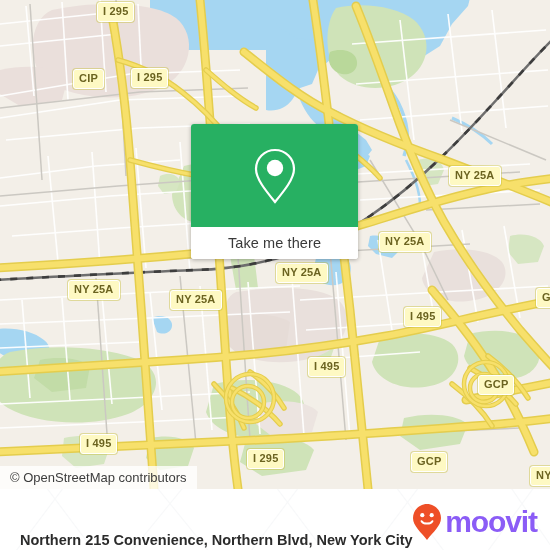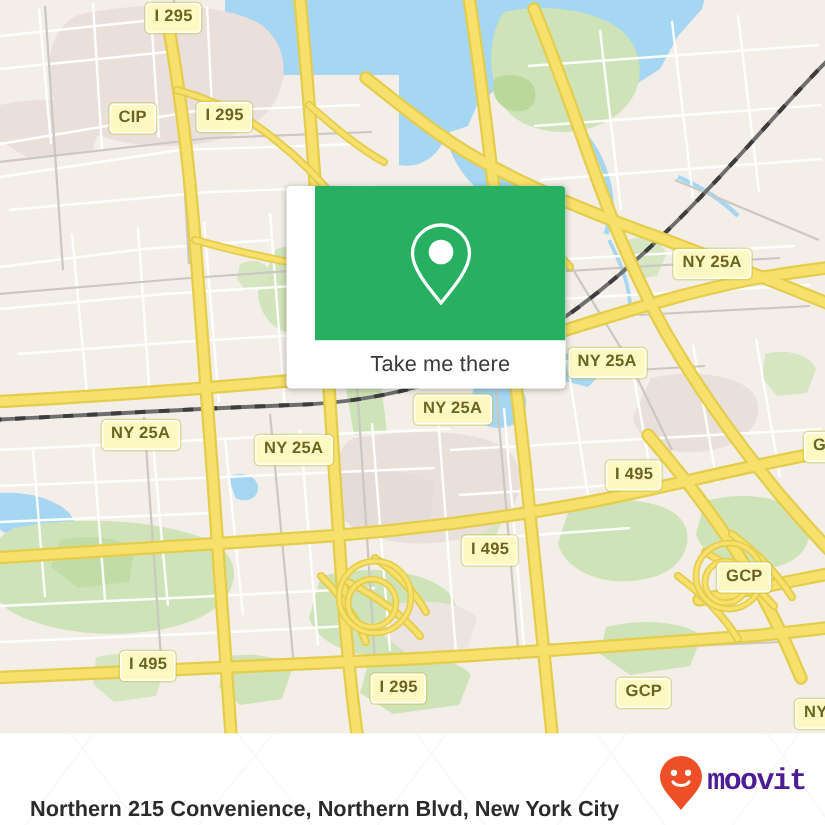--- a/index.html
+++ b/index.html
@@ -63,21 +63,20 @@
   
   #popup-card {
     position: absolute;
     left: 191px;
     top: 124px;
     width: 167px;
     border-radius: 3px;
     overflow: hidden;
     box-shadow: 0 1px 4px rgba(0,0,0,.30);
     background: #ffffff;
-    padding-left: 19px;
   }
   #popup-head {
     height: 103px;
     background: #27b062;
     display: flex;
     align-items: center;
     justify-content: center;
   }
   #popup-foot {
     height: 32px;
@@ -121,26 +120,25 @@
   }
   #brand {
     position: absolute;
     right: 13px;
     top: 14px;
     display: flex;
     align-items: center;
     gap: 3px;
   }
   #brand .wordmark {
-    font-size: 20px;
+    font-size: 30px;
     font-weight: bold;
-    color: #4c1d95;
+    color: #8b5cf6;
     letter-spacing: -1.1px;
     line-height: 1;
-    font-family: Liberation Mono, monospace;
   }
 </style>
 </head>
 <body>
 
 <div id="app">
 
   <div id="map">
     <svg width="550" height="489" viewBox="0 0 550 489">
       <defs>
@@ -387,20 +385,21 @@
         <div class="shield" style="left: 404px; top: 307px;">I 495</div>
         <div class="shield" style="left: 536px; top: 288px;">G</div>
         <div class="shield" style="left: 308px; top: 357px;">I 495</div>
         <div class="shield" style="left: 478px; top: 375px;">GCP</div>
         <div class="shield" style="left: 80px; top: 434px;">I 495</div>
         <div class="shield" style="left: 247px; top: 449px;">I 295</div>
         <div class="shield" style="left: 411px; top: 452px;">GCP</div>
         <div class="shield" style="left: 530px; top: 466px;">NY</div>
       </div>
 
+    <div id="attribution">© OpenStreetMap contributors</div>
   </div>
 
   <div id="popup-card">
     <div id="popup-head">
       <svg width="46" height="58" viewBox="0 0 46 58">
         <path d="M23 3 C12.5 3 4 11.5 4 22 C4 32 14 44 23 55 C32 44 42 32 42 22 C42 11.5 33.5 3 23 3 Z" fill="none" stroke="#ffffff" stroke-width="2.2"></path>
         <circle cx="23" cy="21" r="8.2" fill="#ffffff"></circle>
       </svg>
     </div>
     <div id="popup-foot">

